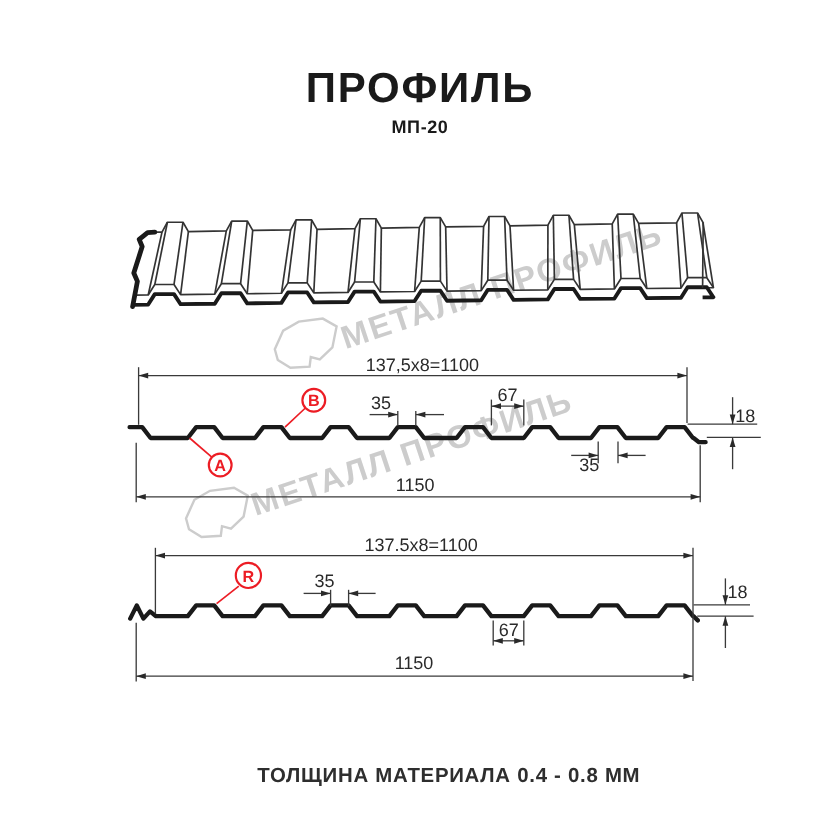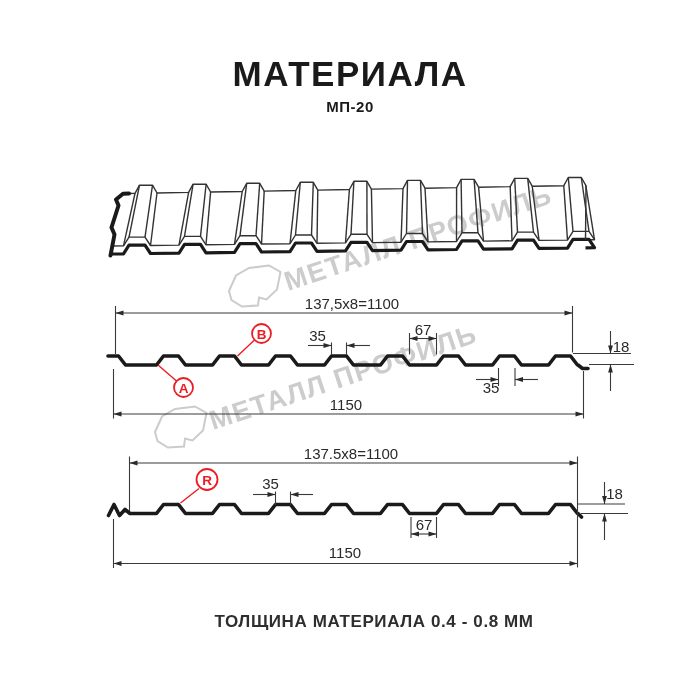--- a/index.html
+++ b/index.html
@@ -5,37 +5,37 @@
   :root{
     --red:#ec1c24; --ink:#1a1a1a; --dimline:#3a3a3a; --wm:#cccccc;
   }
   html,body{margin:0;padding:0;background:#fff;}
   #stage{position:relative;width:700px;height:700px;background:#ffffff;overflow:hidden;
          font-family:"Liberation Sans", sans-serif;}
   .title{position:absolute;left:0;right:0;top:54px;text-align:center;
          font-size:35px;font-weight:700;letter-spacing:1.5px;color:var(--ink);}
   .subtitle{position:absolute;left:0;right:0;top:98px;text-align:center;
          font-size:15px;font-weight:700;letter-spacing:0.5px;color:var(--ink);}
-  .footer-note{position:absolute;left:0;right:0;top:612px;text-align:center;
+  .footer-note{position:absolute;left:0;right:0;top:637px;text-align:center;
          font-size:17px;font-weight:700;letter-spacing:0.6px;color:#2e2e2e;margin-left:48px;}
   svg{position:absolute;left:0;top:0;}
   .dim{font-family:"Liberation Sans", sans-serif;font-size:15px;fill:#2a2a2a;}
   .red-letter{font-family:"Liberation Sans", sans-serif;font-size:13.5px;font-weight:700;fill:var(--red);}
   .wm-text{font-family:"Liberation Sans", sans-serif;font-size:27px;font-weight:700;
            letter-spacing:1.5px;fill:var(--wm);}
   .wm-logo{fill:none;stroke:var(--wm);stroke-width:2;}
   .red-circle{fill:none;stroke:var(--red);stroke-width:1.8;}
   .red-leader{stroke:var(--red);stroke-width:1.4;}
 </style>
 </head>
 <body>
 
 <div id="stage">
 
-  <div class="title">МАТЕРИАЛА</div>
+  <div class="title">ПРОФИЛЬ</div>
   <div class="subtitle">МП-20</div>
 
   <svg width="700" height="700" viewBox="0 0 700 700">
 
     <g>
       <g>
         <path class="wm-logo" d="M229,291 L236,275.5 L249,268 L269,265.5 L280.5,272 L277,289.5 L266.5,299.5 L259,297.5 L258,305.5 L242,306.5 L231.5,300 Z"></path>
         <text class="wm-text" transform="translate(288,291) rotate(-18.4)">МЕТАЛЛ ПРОФИЛЬ</text>
       </g>
       <g>

